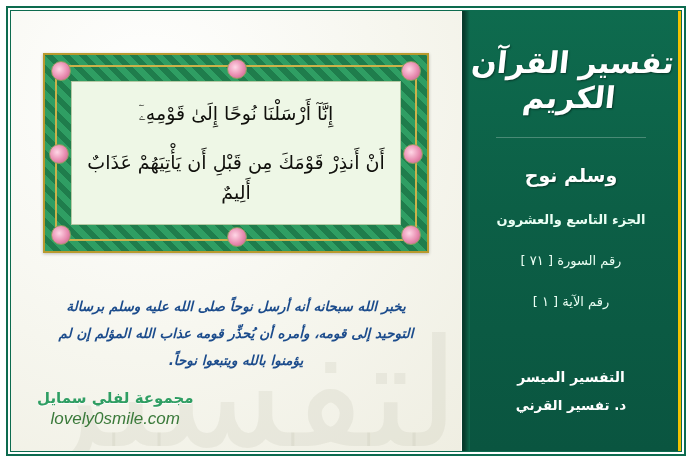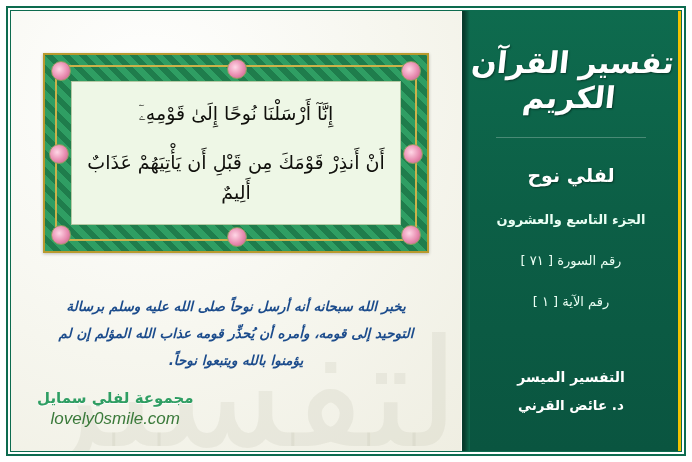--- a/index.html
+++ b/index.html
@@ -267,24 +267,24 @@
     <div class="brand">
       <div class="brand-ar">مجموعة لفلي سمايل</div>
       <div class="brand-en">lovely0smile.com</div>
     </div>
   </div>
 
   <div class="side-panel">
     <div class="panel-title">تفسير القرآن الكريم</div>
     <div class="panel-sep"></div>
 
-    <div class="surah-name">لفلي نوح</div>
+    <div class="surah-name">وسلم نوح</div>
     <div class="juz-line">الجزء التاسع والعشرون</div>
     <div class="meta-line">رقم السورة [ ٧١ ]</div>
     <div class="meta-line">رقم الآية [ ١ ]</div>
 
     <div class="panel-footer">
       <div class="footer-1">التفسير الميسر</div>
-      <div class="footer-2">د. عائض القرني</div>
+      <div class="footer-2">د. تفسير القرني</div>
     </div>
   </div>
 
 </div>
 
 </body></html>

